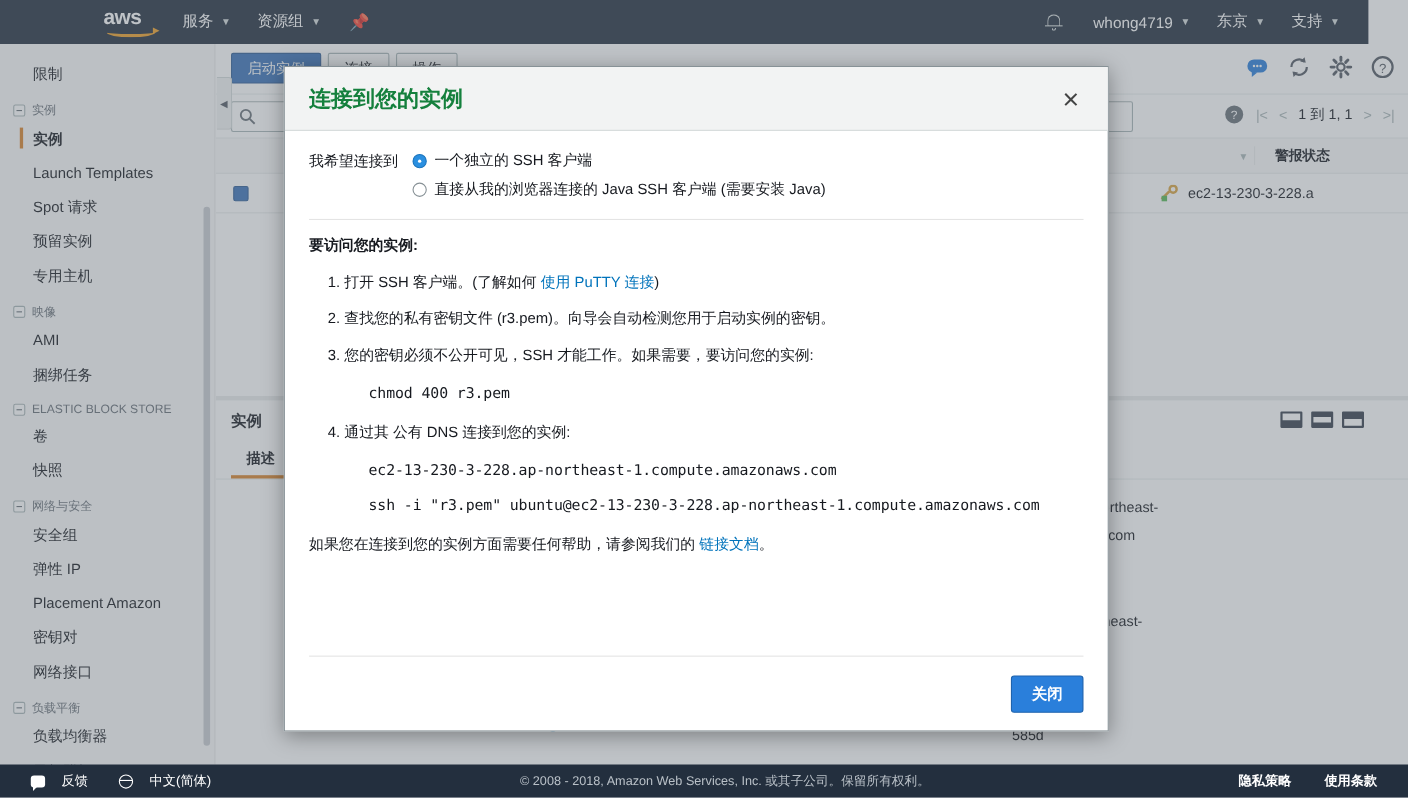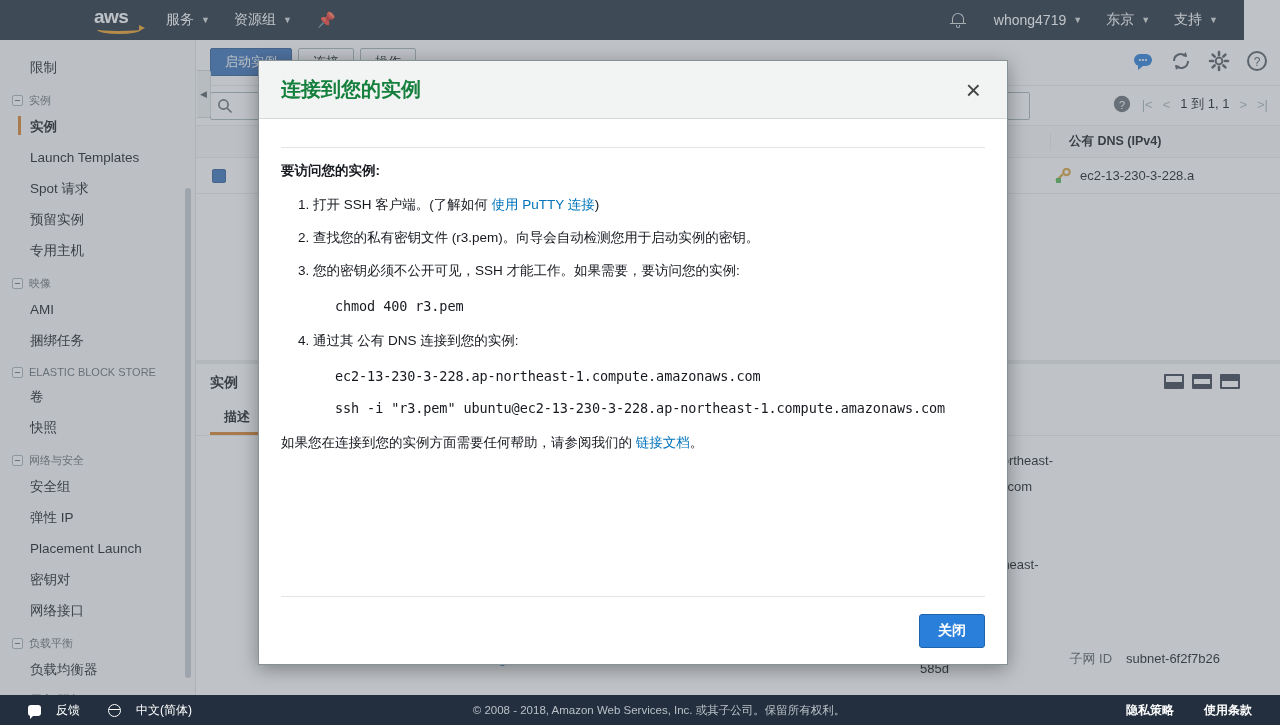--- a/index.html
+++ b/index.html
@@ -396,21 +396,21 @@
         <span>ELASTIC BLOCK STORE</span>
       </div>
     <div class="side-link"><span>卷</span></div>
     <div class="side-link"><span>快照</span></div>
     <div class="side-group">
         <span class="minus"></span>
         <span>网络与安全</span>
       </div>
     <div class="side-link"><span>安全组</span></div>
     <div class="side-link"><span>弹性 IP</span></div>
-    <div class="side-link"><span>Placement Launch</span></div>
+    <div class="side-link"><span>Placement Amazon</span></div>
     <div class="side-link"><span>密钥对</span></div>
     <div class="side-link"><span>网络接口</span></div>
     <div class="side-group">
         <span class="minus"></span>
         <span>负载平衡</span>
       </div>
     <div class="side-link"><span>负载均衡器</span></div>
     <div class="side-link"><span>目标群组</span></div>
     <div class="side-scrollbar"></div>
   </div>
@@ -482,21 +482,20 @@
         <span class="arr">&gt;</span>
         <span class="arr">&gt;|</span>
       </div>
     </div>
 
     <div class="thead">
       <span style="width:44px"></span>
       <span style="flex:1"></span>
       <span style="width:14px;color:#aab7b8;font-size:9px">▼</span>
       <span style="width:140px;padding-left:18px;border-left:1px solid #eaeded">警报状态</span>
-      <span style="width:230px;padding-left:18px;border-left:1px solid #eaeded">公有 DNS (IPv4)</span>
     </div>
 
     <div class="trow">
       <span class="cb"></span>
       <span style="flex:1"></span>
       <span style="width:14px"></span>
       <span style="width:140px;padding-left:18px">无</span>
       <span style="width:230px;padding-left:4px;display:flex;align-items:center;gap:8px">
         <svg width="18" height="16" viewBox="0 0 18 16">
             <path d="M2 13 L9 6" stroke="#d9a441" stroke-width="2.4"></path>
@@ -537,39 +536,48 @@
             </svg>
         </div>
         <div class="dval">3.4</div>
         <div style="height:26px"></div>
         <div class="dval">585d</div>
       </div>
       <div style="position:absolute;left:185px;bottom:14px;display:flex;align-items:center;gap:14px">
         <span style="color:#545b64">AMI ID</span>
         <a class="link">ubuntu/images/hvm-ssd/ubuntu-</a>
       </div>
-      <div style="position:absolute;right:60px;bottom:14px;display:flex;align-items:center;gap:14px">
-        <span style="color:#545b64">子网 ID</span>
-        <span>subnet-6f2f7b26</span>
-      </div>
 
     </div>
 
   </div>
 </div>
 
 <div class="overlay"></div>
 
 <div class="modal">
   <div class="modal-header">
     <div class="modal-title">连接到您的实例</div>
     <div class="modal-close">×</div>
   </div>
 
   <div class="modal-body">
+    <div class="radio-block">
+      <div class="radio-label">我希望连接到</div>
+      <div>
+        <div class="radio-opt">
+          <span class="radio checked"></span>
+          <span>一个独立的 SSH 客户端</span>
+        </div>
+        <div class="radio-opt">
+          <span class="radio"></span>
+          <span>直接从我的浏览器连接的 Java SSH 客户端 (需要安装 Java)</span>
+        </div>
+      </div>
+    </div>
 
     <div class="hr"></div>
 
     <div class="bold-line">要访问您的实例:</div>
 
     <ol class="steps">
       <li>
         <span>打开 SSH 客户端。(了解如何 </span><a class="link">使用 PuTTY 连接</a><span>)</span>
       </li>
       <li>查找您的私有密钥文件 (r3.pem)。向导会自动检测您用于启动实例的密钥。</li>

